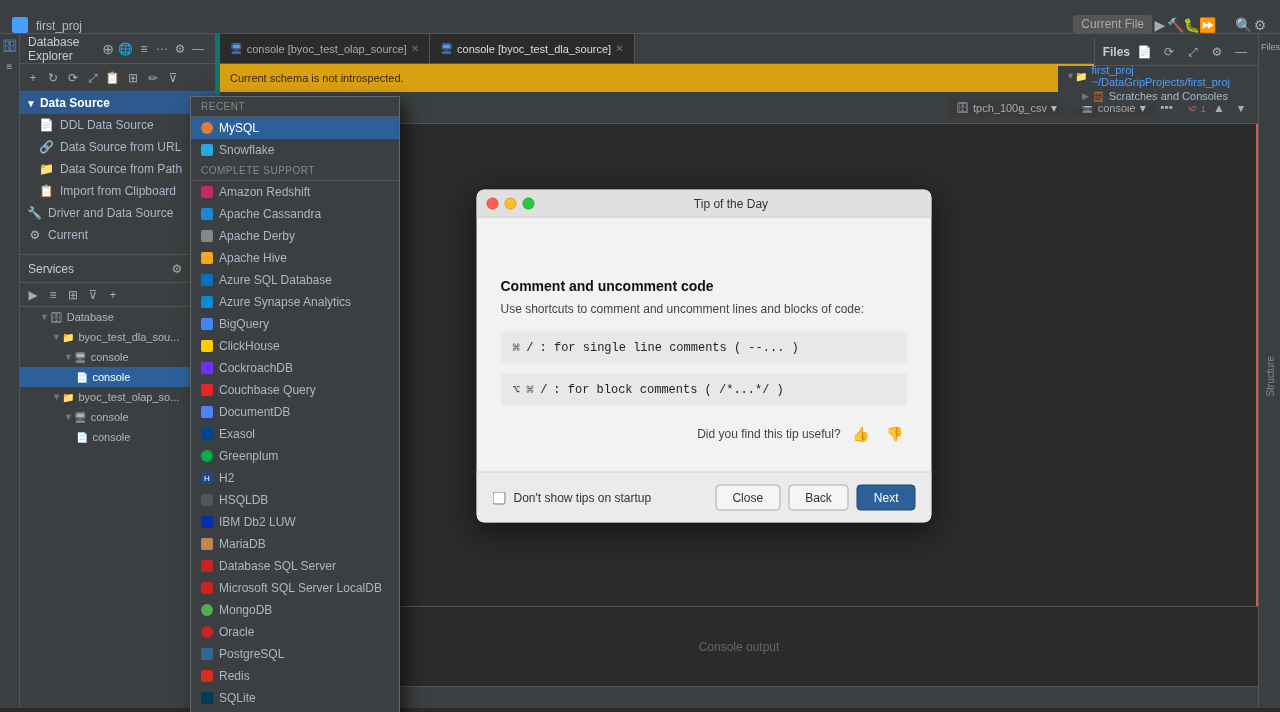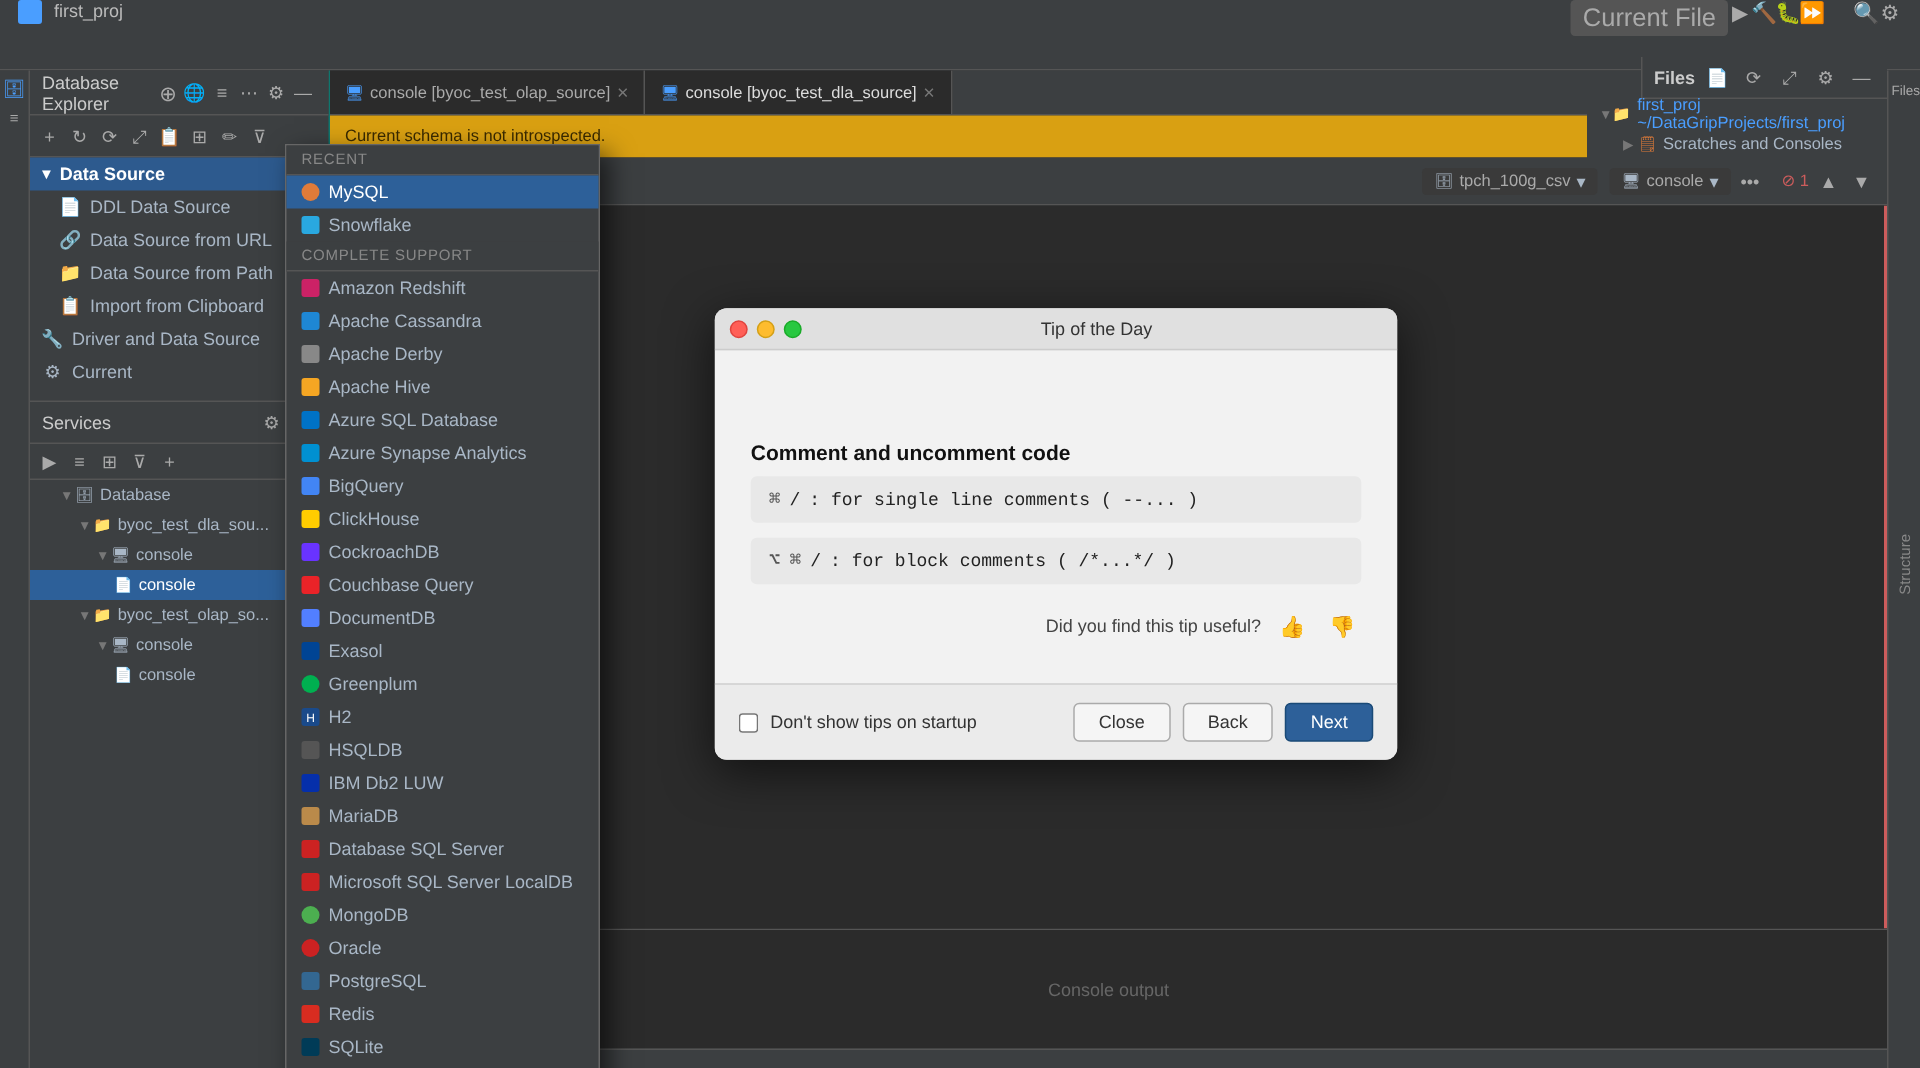--- a/index.html
+++ b/index.html
@@ -9,41 +9,41 @@
       background: #2b2b2b;
       color: #a9b7c6;
       width: 1280px;
       height: 712px;
       overflow: hidden;
       position: relative;
     }
 
     
     .titlebar {
-      height: 47px;
-      background: #3c3f41;
-      display: flex;
-      align-items: flex-start;
+      height: 34px;
+      background: #3c3f41;
+      display: flex;
+      align-items: flex-end;
       padding: 0 12px;
       border-bottom: 1px solid #555;
     }
     .titlebar-icon {
       width: 16px; height: 16px;
       background: #4a9eff;
       border-radius: 2px;
       margin-right: 8px;
     }
     .titlebar-title { color: #bbb; font-size: 12px; }
     .titlebar-spacer { flex: 1; }
     .titlebar-btn {
       background: #555;
       border: none;
       color: #aaa;
       padding: 2px 8px;
-      font-size: 17px;
+      font-size: 12px;
       cursor: pointer;
       border-radius: 3px;
     }
     .titlebar-icon-btn {
       width: 16px; height: 16px;
       background: transparent;
       border: none;
       color: #aaa;
       cursor: pointer;
       display: flex; align-items: center; justify-content: center;
@@ -72,21 +72,21 @@
       color: #aaa;
       font-size: 10px;
       display: flex; align-items: center; justify-content: center;
       cursor: pointer;
     }
 
     
     .db-explorer {
       width: 200px;
       background: #3c3f41;
-      border-right: 1px solid #0f766e;
+      border-right: 5px solid #0f766e;
       display: flex;
       flex-direction: column;
     }
     .db-explorer-header {
       height: 30px;
       background: #3c3f41;
       display: flex;
       align-items: center;
       padding: 0 8px;
       border-bottom: 1px solid #555;
@@ -817,20 +817,21 @@
 <div class="dialog-overlay">
   <div class="tip-dialog">
     <div class="tip-titlebar">
       <div class="traffic-light tl-close"></div>
       <div class="traffic-light tl-min"></div>
       <div class="traffic-light tl-max"></div>
       <span class="tip-title-text">Tip of the Day</span>
     </div>
     <div class="tip-content">
       <h3>Comment and uncomment code</h3>
+      <p>Use shortcuts to comment and uncomment lines and blocks of code:</p>
 
       <div class="tip-code-block">
         <span class="cmd-symbol">⌘</span>
         <span>/</span>
         <span>: for single line comments (  --...  )</span>
       </div>
 
       <div class="tip-code-block">
         <span class="cmd-symbol">⌥</span>
         <span class="cmd-symbol">⌘</span>

